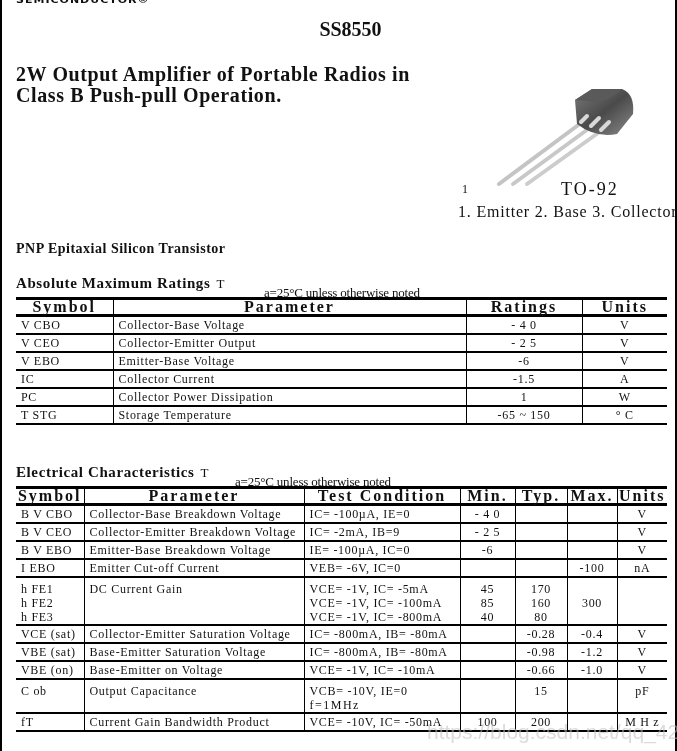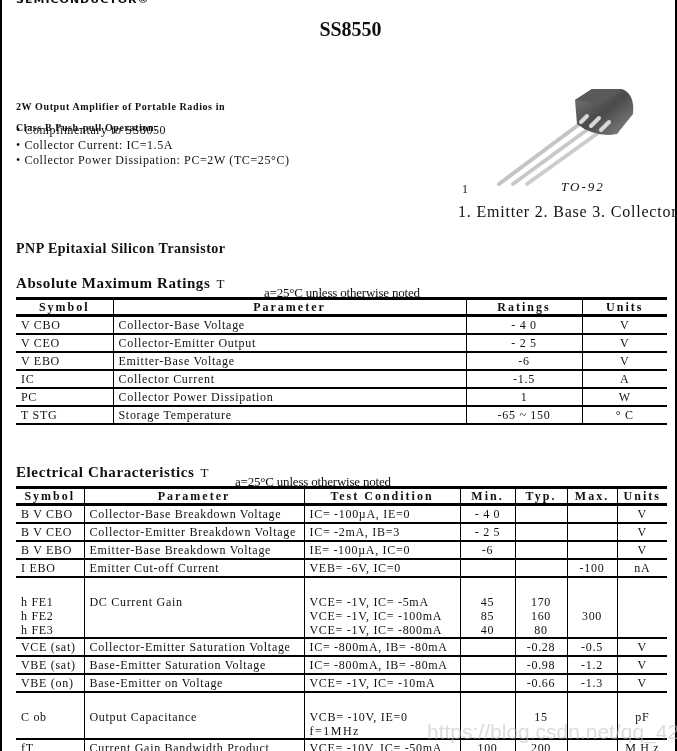--- a/index.html
+++ b/index.html
@@ -15,79 +15,74 @@
   .brand {
     position: absolute; left: 14px; top: -5px;
     font-family: "DejaVu Sans", sans-serif; font-weight: bold;
     font-size: 11px; letter-spacing: 1px; transform: scaleY(0.75); transform-origin: left top;
   }
   .part-no {
     position: absolute; left: 12px; width: 673px; top: 18px; text-align: center;
     font-size: 20px; font-weight: bold;
   }
   .headline {
-    position: absolute; left: 14px; top: 96px; font-size: 10px; font-weight: bold;
+    position: absolute; left: 14px; top: 64px; font-size: 20px; font-weight: bold;
     line-height: 21px; letter-spacing: 0.6px;
   }
   .features {
     position: absolute; left: 14px; top: 123px; font-size: 12px; line-height: 15px;
     letter-spacing: 0.6px; margin: 0; padding: 0; list-style: none;
   }
   .features li::before { content: "\2022  "; white-space: pre; }
   .pkg {
     position: absolute; left: 455px; top: 72px; width: 200px; height: 150px;
   }
   .pkg-pin1 { position: absolute; left: 5px; top: 110px; font-size: 12px; }
-  .pkg-name { position: absolute; left: 104px; top: 107px; font-size: 13px; letter-spacing: 2px; font-style: italic; }
+  .pkg-name { position: absolute; left: 104px; top: 107px; font-size: 18px; letter-spacing: 2px; }
   .pkg-pins { position: absolute; left: 1px; top: 131px; font-size: 16px; letter-spacing: 0.8px; white-space: nowrap; }
   .subtitle {
     position: absolute; left: 14px; top: 241px; font-size: 14px; font-weight: bold; letter-spacing: 0.5px;
   }
   .sec-title {
     position: absolute; left: 14px; font-size: 15px; font-weight: bold; letter-spacing: 0.6px;
   }
   .sec-title .t { font-weight: normal; font-size: 13px; margin-left: 6px; }
   .sec-note {
     position: absolute; font-size: 13px; letter-spacing: -0.2px;
   }
   table {
     position: absolute; border-collapse: collapse; font-size: 12px; letter-spacing: 0.7px;
     table-layout: fixed;
   }
   th {
-    font-weight: bold; letter-spacing: 2px; text-align: center; font-size: 12px;
+    font-weight: bold; letter-spacing: 2px; text-align: center; font-size: 16px;
     border-top: 3px solid #000; border-bottom: 3px solid #000; padding: 0; height: 14px; line-height: 14px;
   }
   td { padding: 0 0 0 5px; border-bottom: 2px solid #000; height: 16px; line-height: 16px; vertical-align: top; white-space: nowrap; overflow: visible; }
   td.c, th.c { text-align: center; padding-left: 0; }
   th + th, td + td { border-left: 1px solid #000; }
-  .multi { line-height: 14px; padding-top: 17px; }
+  .multi { line-height: 14px; padding-top: 4px; }
   .watermark {
     position: absolute; left: 425px; top: 720px; font-family: "Liberation Sans", "DejaVu Sans", sans-serif;
     font-size: 21px; color: rgba(190,190,190,0.55); white-space: nowrap; pointer-events: none;
   }
 </style>
 </head>
 <body>
 
 <div class="page">
 
   <div class="brand">SEMICONDUCTOR®</div>
   <div class="part-no">SS8550</div>
 
   <div class="headline">
     <div>2W Output Amplifier of Portable Radios in</div>
     <div>Class B Push-pull Operation.</div>
   </div>
 
-  <ul class="features">
-    <li>Complimentary to SS8050</li>
-    <li>Collector Current: IC=1.5A</li>
-    <li>Collector Power Dissipation: PC=2W (TC=25°C)</li>
-  </ul>
 
   <div class="pkg">
     <svg width="200" height="120" viewBox="0 0 200 120" style="position:absolute;left:0;top:0">
       <defs>
         <linearGradient id="bodyg" x1="0" y1="0" x2="1" y2="1">
           <stop offset="0" stop-color="#7a7a7a"></stop>
           <stop offset="0.5" stop-color="#4a4a4a"></stop>
           <stop offset="1" stop-color="#8a8a8a"></stop>
         </linearGradient>
         <linearGradient id="legg" x1="0" y1="0" x2="0" y2="1">
@@ -203,21 +198,21 @@
         <td>Collector-Base Breakdown Voltage</td>
         <td>IC= -100µA, IE=0</td>
         <td class="c">- 4 0</td>
         <td class="c"></td>
         <td class="c"></td>
         <td class="c">V</td>
       </tr>
       <tr>
         <td>B V CEO</td>
         <td>Collector-Emitter Breakdown Voltage</td>
-        <td>IC= -2mA, IB=3</td>
+        <td>IC= -2mA, IB=9</td>
         <td class="c">- 2 5</td>
         <td class="c"></td>
         <td class="c"></td>
         <td class="c">V</td>
       </tr>
       <tr>
         <td>B V EBO</td>
         <td>Emitter-Base Breakdown Voltage</td>
         <td>IE= -100µA, IC=0</td>
         <td class="c">-6</td>
@@ -262,39 +257,39 @@
           <div style="height:14px"></div>
         </td>
         <td class="c multi"></td>
       </tr>
       <tr>
         <td>VCE (sat)</td>
         <td>Collector-Emitter Saturation Voltage</td>
         <td>IC= -800mA, IB= -80mA</td>
         <td class="c"></td>
         <td class="c">-0.28</td>
-        <td class="c">-0.5</td>
+        <td class="c">-0.4</td>
         <td class="c">V</td>
       </tr>
       <tr>
         <td>VBE (sat)</td>
         <td>Base-Emitter Saturation Voltage</td>
         <td>IC= -800mA, IB= -80mA</td>
         <td class="c"></td>
         <td class="c">-0.98</td>
         <td class="c">-1.2</td>
         <td class="c">V</td>
       </tr>
       <tr>
         <td>VBE (on)</td>
         <td>Base-Emitter on Voltage</td>
         <td>VCE= -1V, IC= -10mA</td>
         <td class="c"></td>
         <td class="c">-0.66</td>
-        <td class="c">-1.3</td>
+        <td class="c">-1.0</td>
         <td class="c">V</td>
       </tr>
       <tr>
         <td class="multi">C ob</td>
         <td class="multi">Output Capacitance</td>
         <td class="multi">
           <div>VCB= -10V, IE=0</div>
           <div style="letter-spacing:1.5px">f=1MHz</div>
         </td>
         <td class="c multi"></td>

